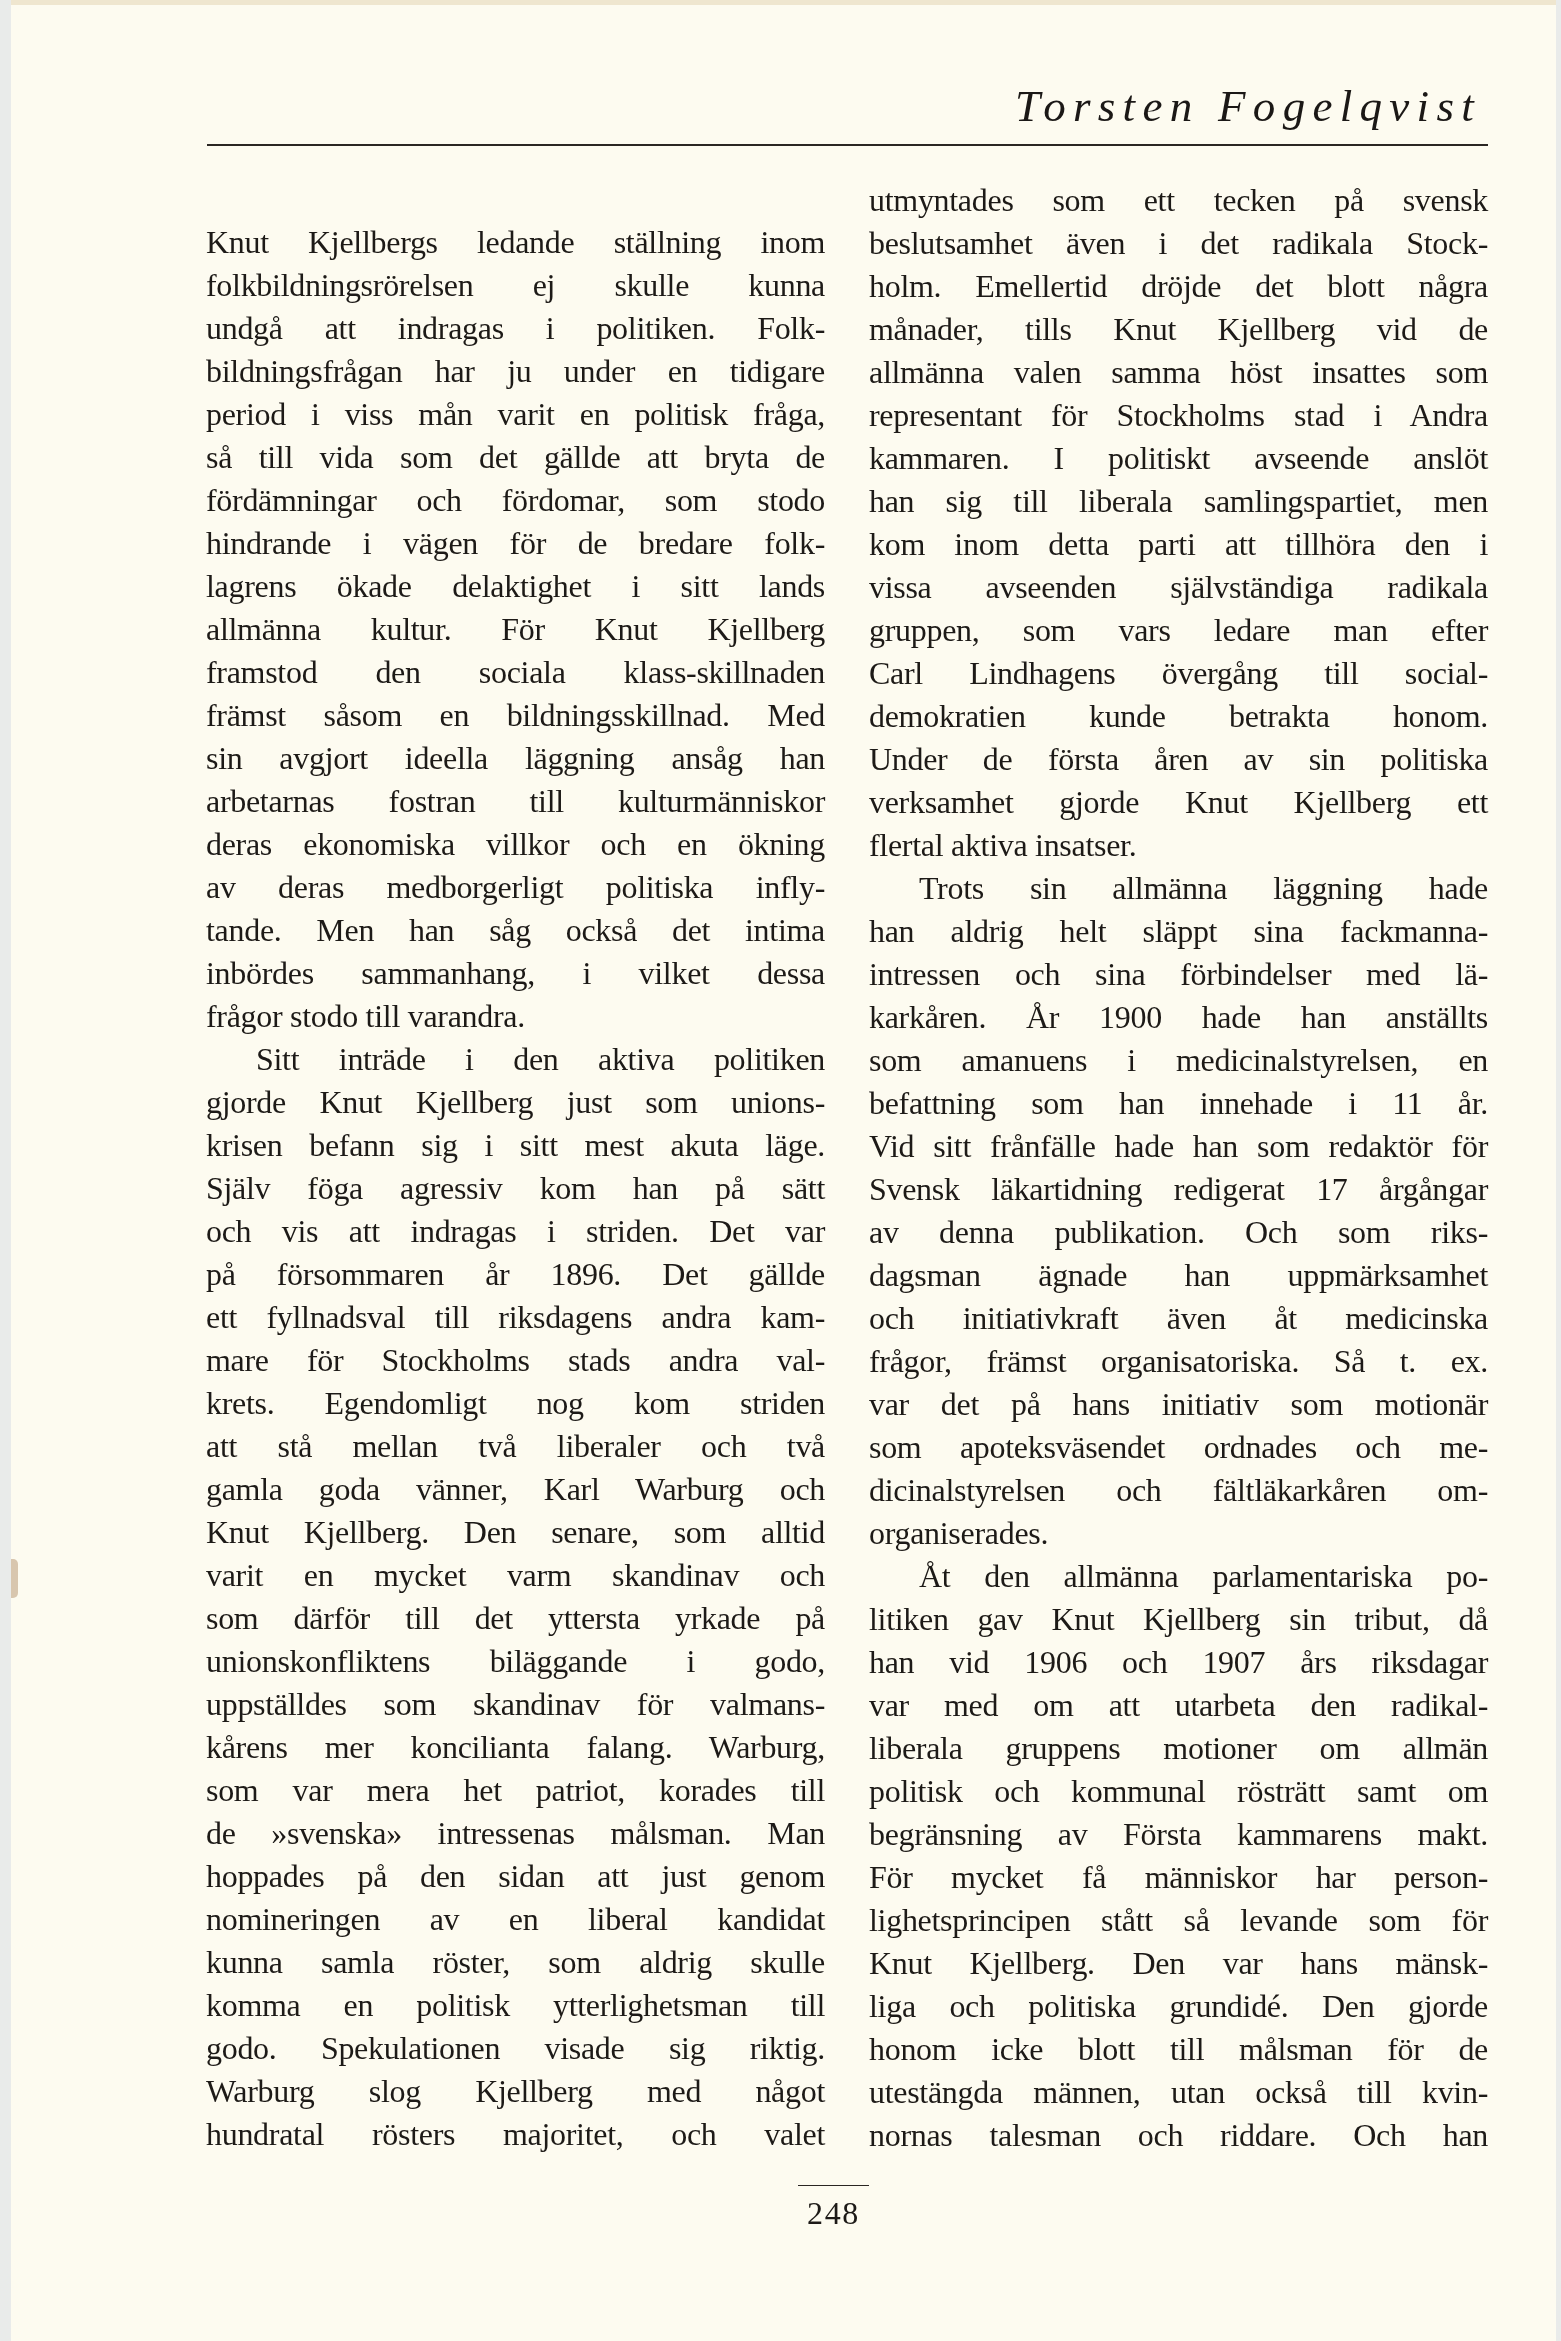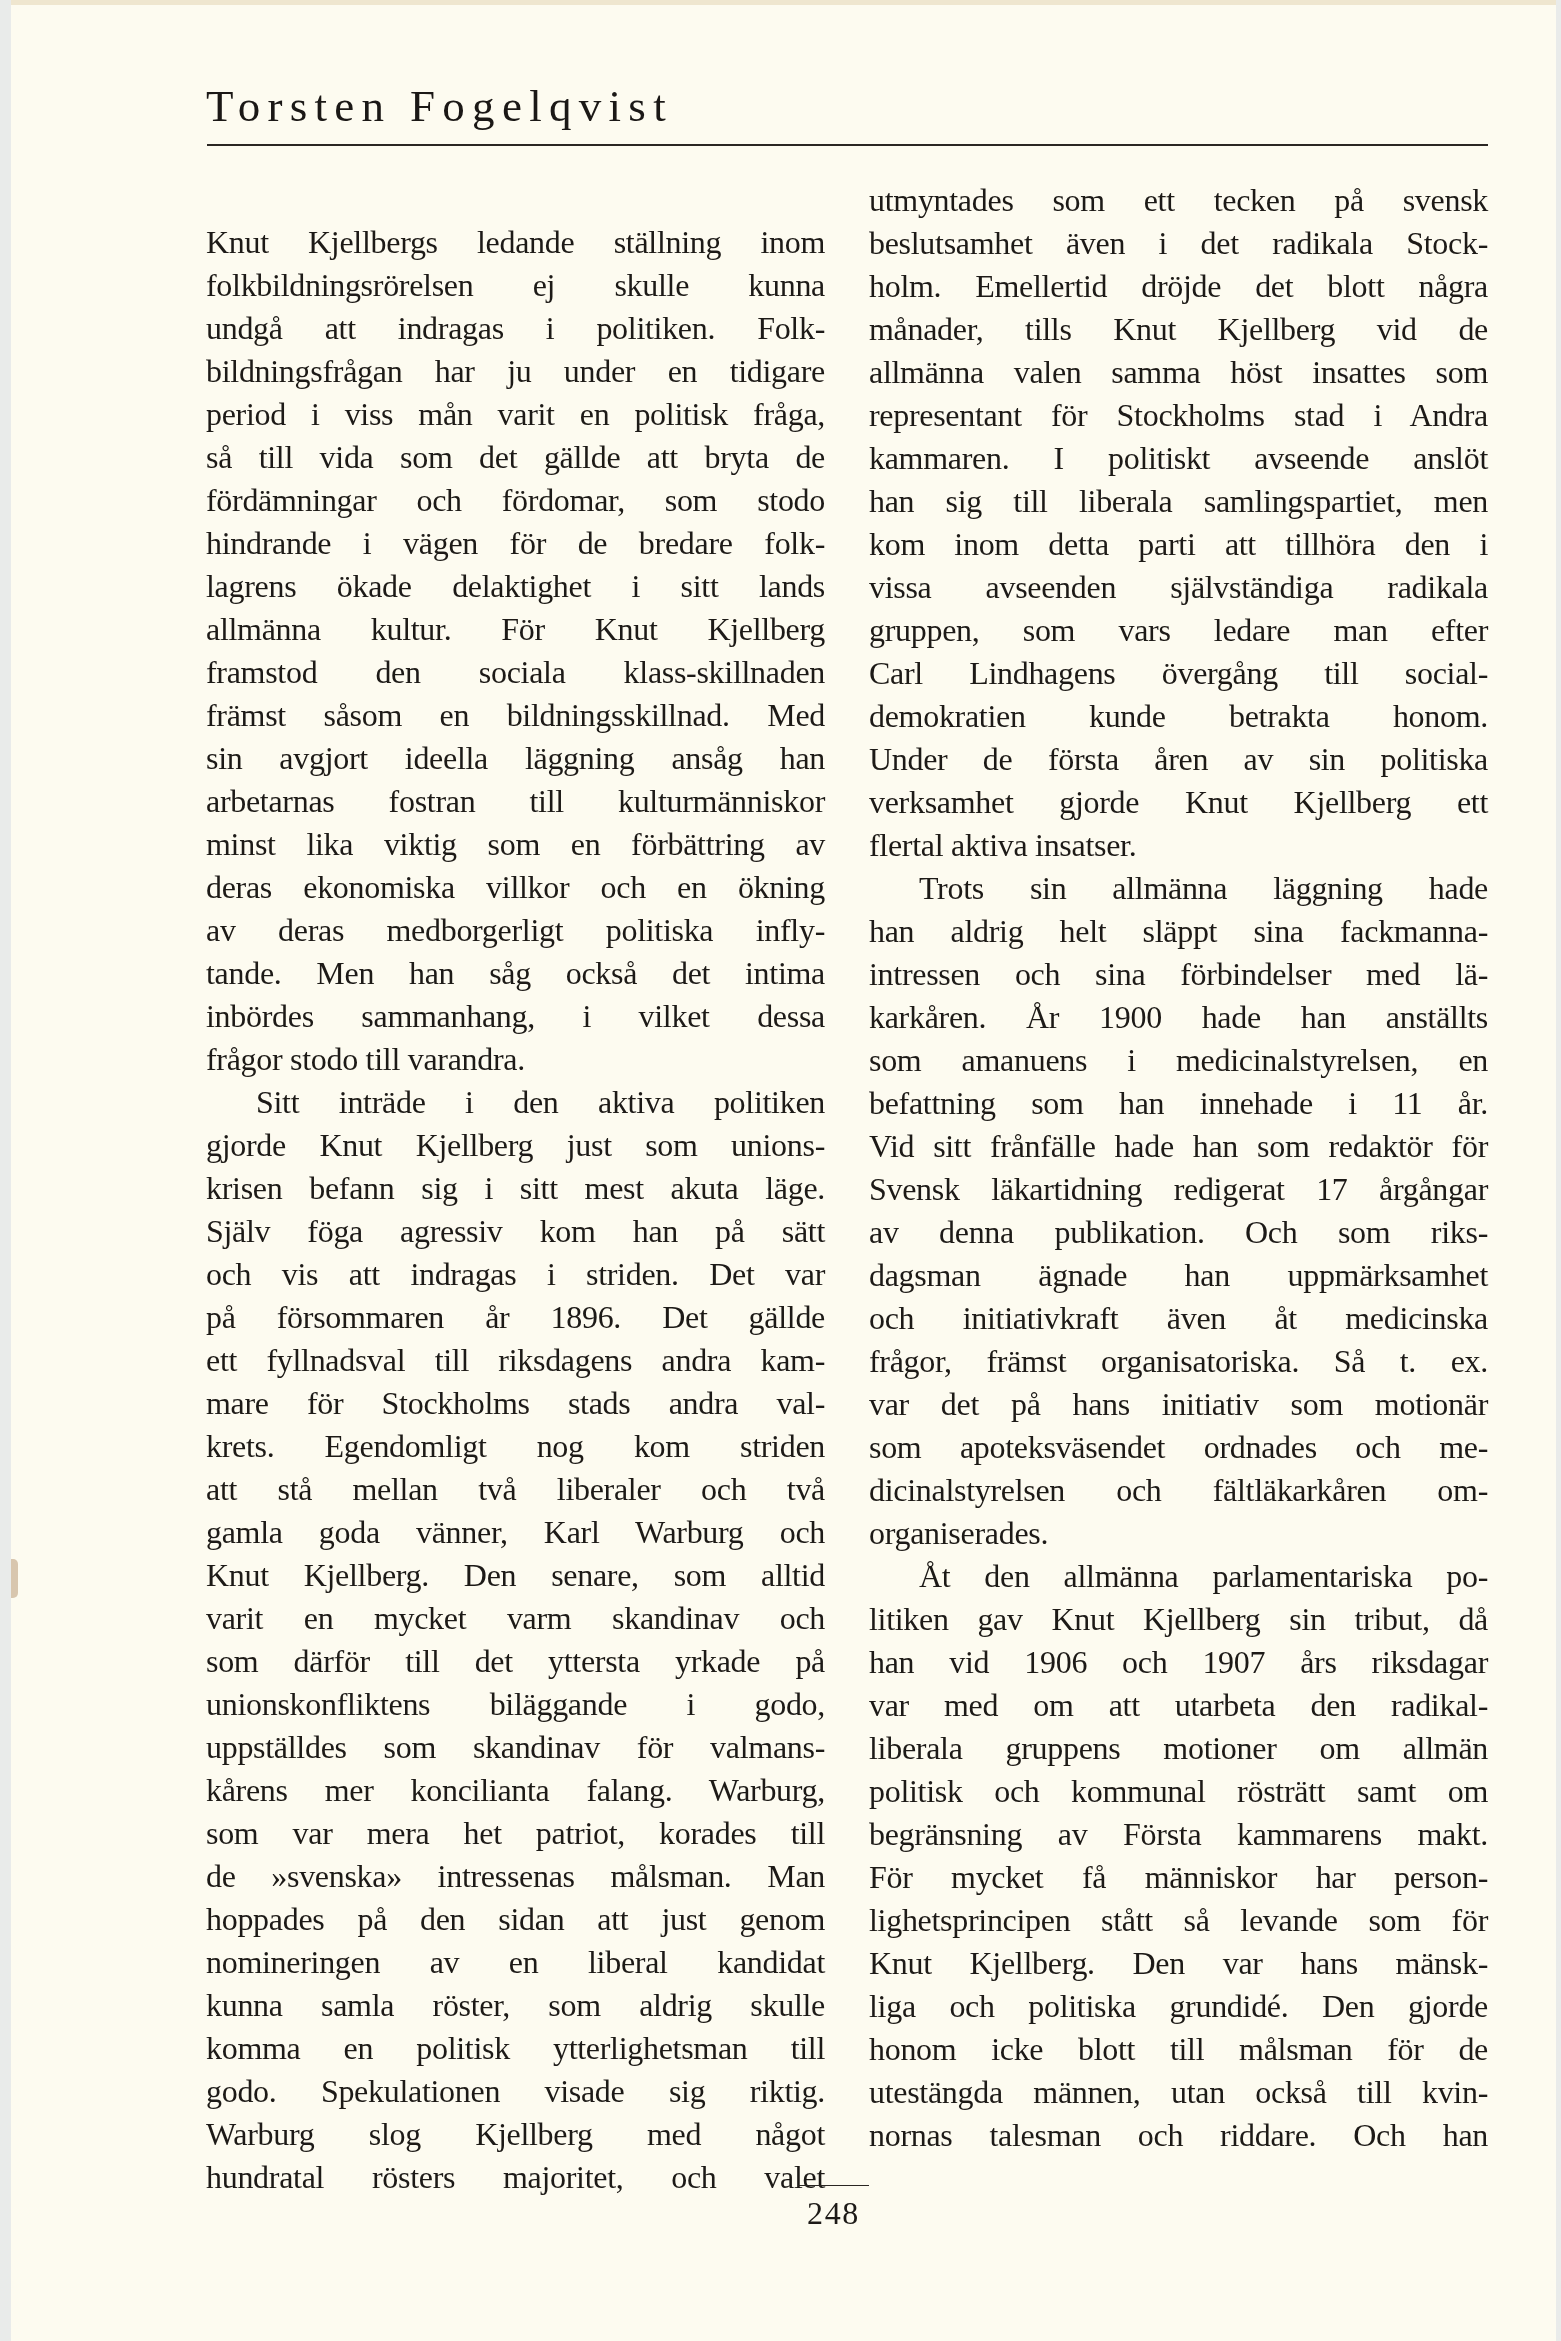--- a/index.html
+++ b/index.html
@@ -16,22 +16,22 @@
   }
   .page-top-tint {
     position: absolute; left: 11.3px; top: 0; width: 1545px; height: 4.9px;
     background: #efe6cf;
   }
   .edge-mark {
     position: absolute; left: 11.3px; top: 1559px; width: 6.5px; height: 39px;
     background: #d8c6ae; border-radius: 0 4.9px 4.9px 0;
   }
   .running-head {
-    position: absolute; left: 206px; width: 1283px; top: 78px;
-    text-align: left; font-size: 45px; letter-spacing: 7.3px;
+    position: absolute; left: 198px; width: 1283px; top: 78px;
+    text-align: right; font-style: italic; font-size: 45px; letter-spacing: 7.3px;
     line-height: 57px; color: #1b1816;
   }
   .head-rule {
     position: absolute; left: 207px; top: 144px; width: 1281px; height: 0;
     border-top: 2.4px solid #2a2623;
   }
   .column {
     position: absolute; top: 179px; width: 619px;
   }
   .col-left { left: 206px; margin-top: 42px; }
@@ -71,21 +71,20 @@
     <span class="line">period i viss mån varit en politisk fråga,</span>
     <span class="line">så till vida som det gällde att bryta de</span>
     <span class="line">fördämningar och fördomar, som stodo</span>
     <span class="line">hindrande i vägen för de bredare folk-</span>
     <span class="line">lagrens ökade delaktighet i sitt lands</span>
     <span class="line">allmänna kultur. För Knut Kjellberg</span>
     <span class="line">framstod den sociala klass-skillnaden</span>
     <span class="line">främst såsom en bildningsskillnad. Med</span>
     <span class="line">sin avgjort ideella läggning ansåg han</span>
     <span class="line">arbetarnas fostran till kulturmänniskor</span>
-    <span class="line">minst lika viktig som en förbättring av</span>
     <span class="line">deras ekonomiska villkor och en ökning</span>
     <span class="line">av deras medborgerligt politiska infly-</span>
     <span class="line">tande. Men han såg också det intima</span>
     <span class="line">inbördes sammanhang, i vilket dessa</span>
     <span class="line last">frågor stodo till varandra.</span>
     <span class="line indent">Sitt inträde i den aktiva politiken</span>
     <span class="line">gjorde Knut Kjellberg just som unions-</span>
     <span class="line">krisen befann sig i sitt mest akuta läge.</span>
     <span class="line">Själv föga agressiv kom han på sätt</span>
     <span class="line">och vis att indragas i striden. Det var</span>

